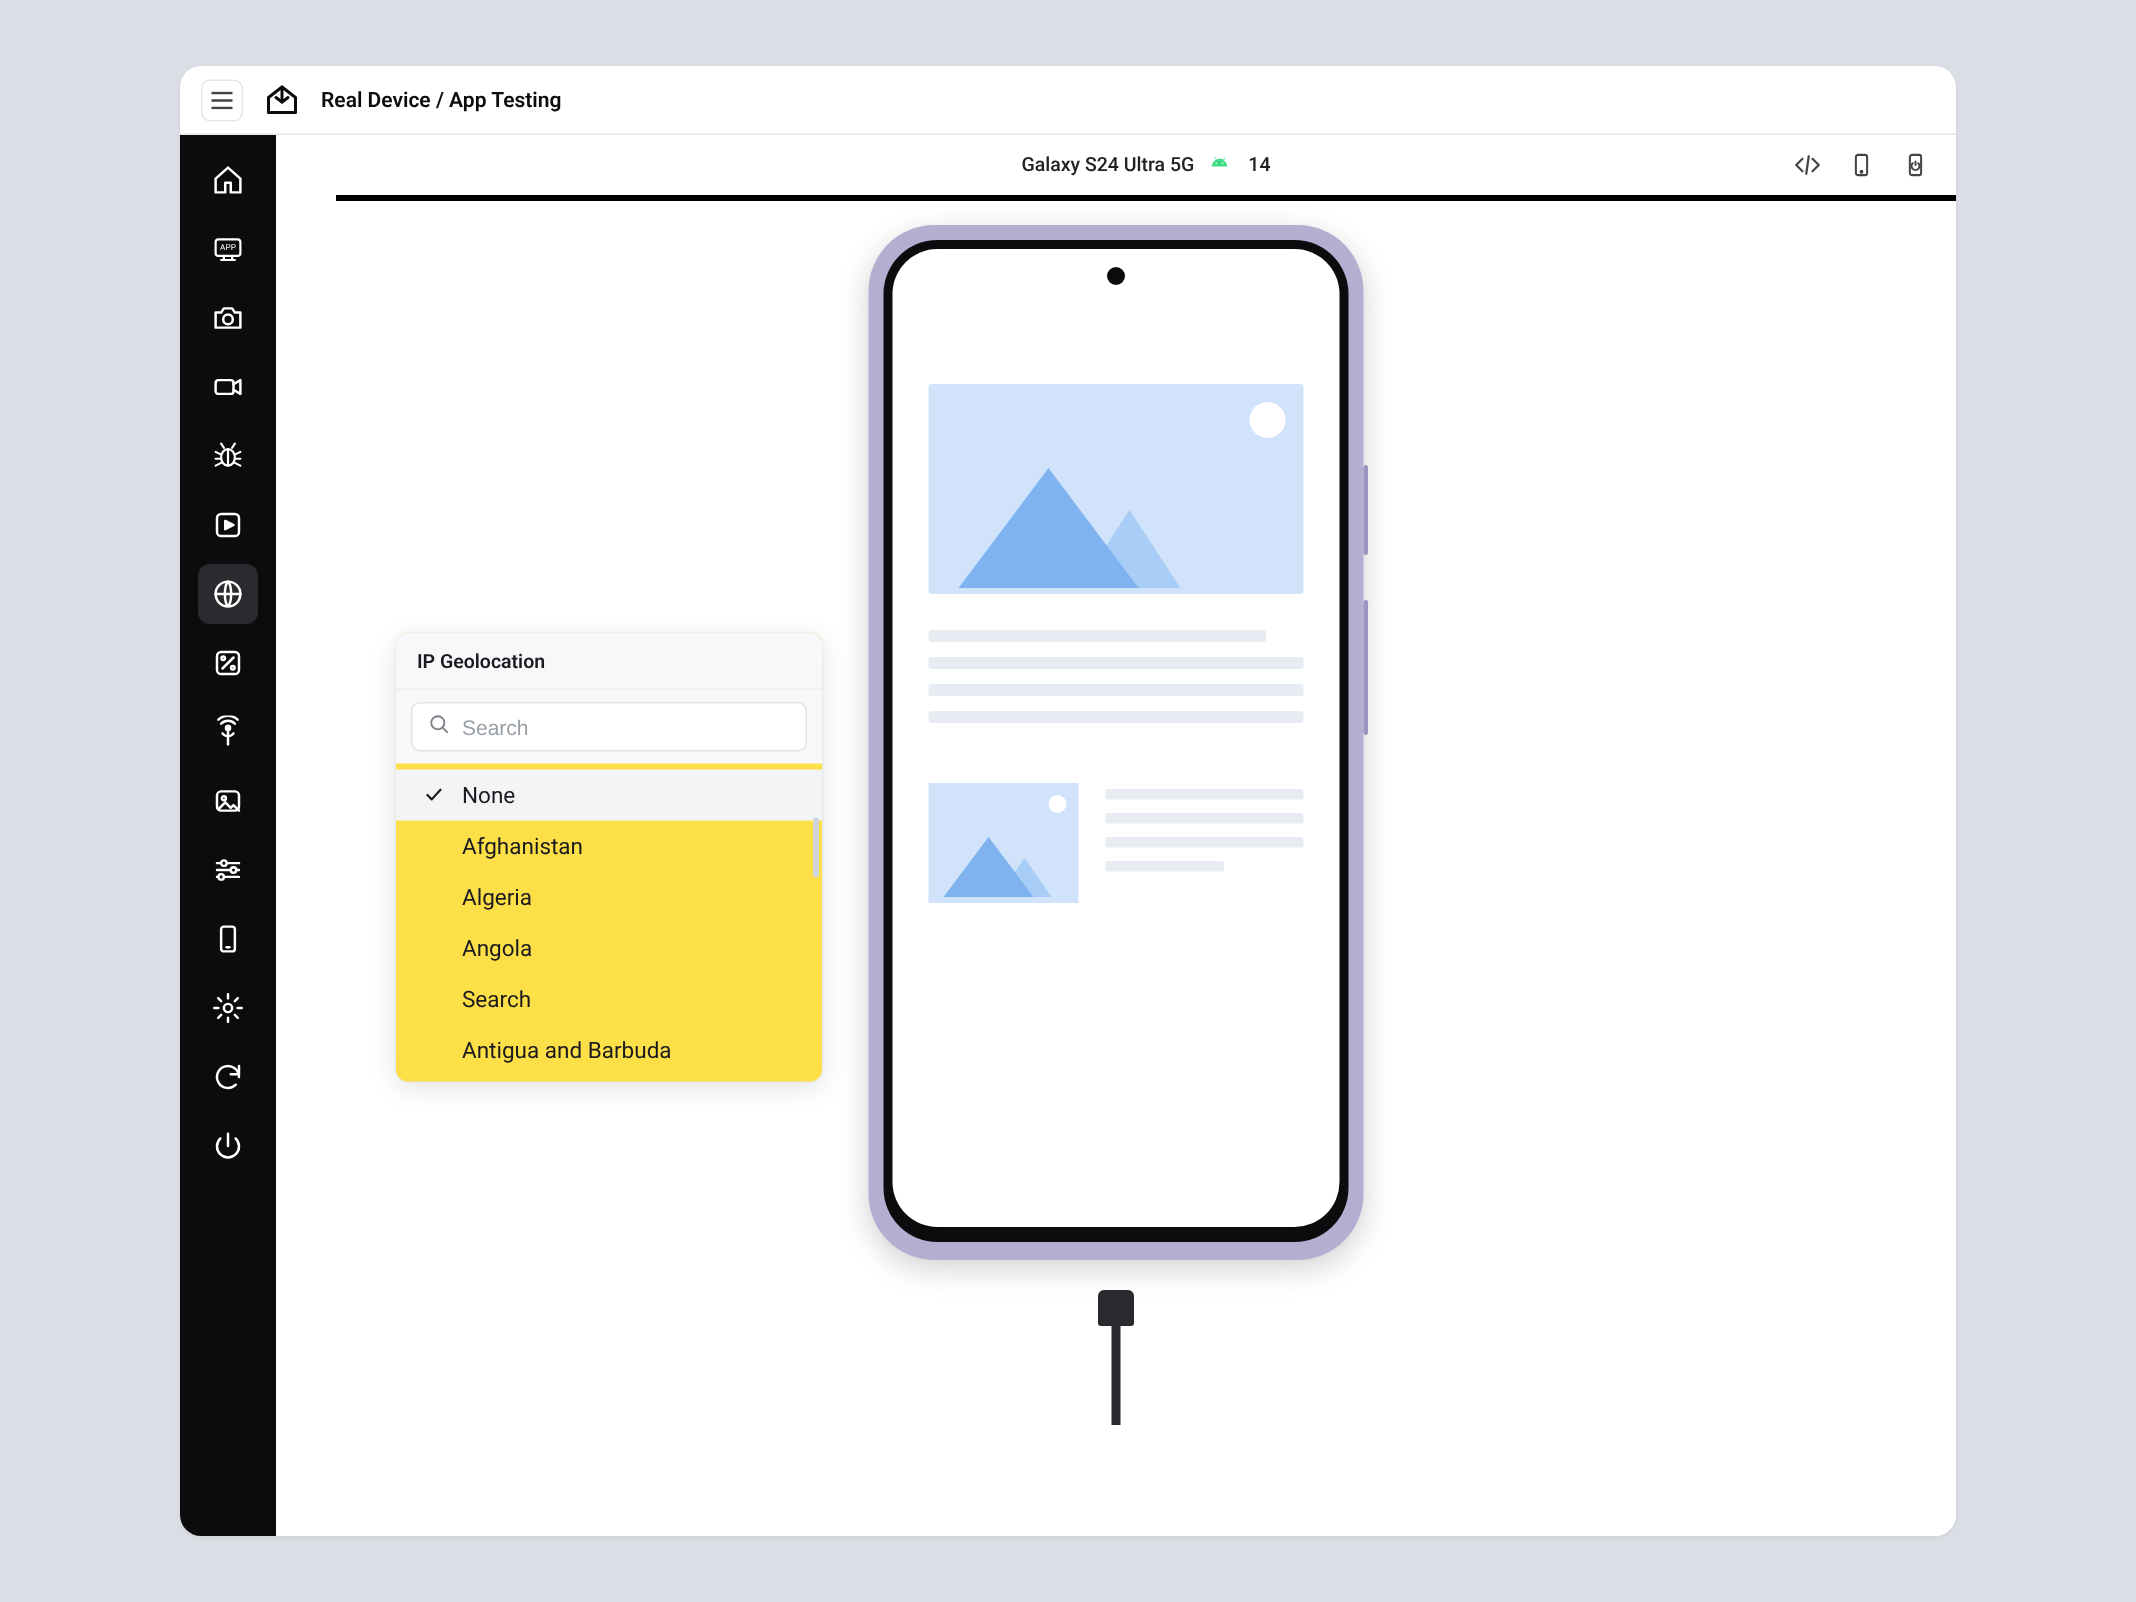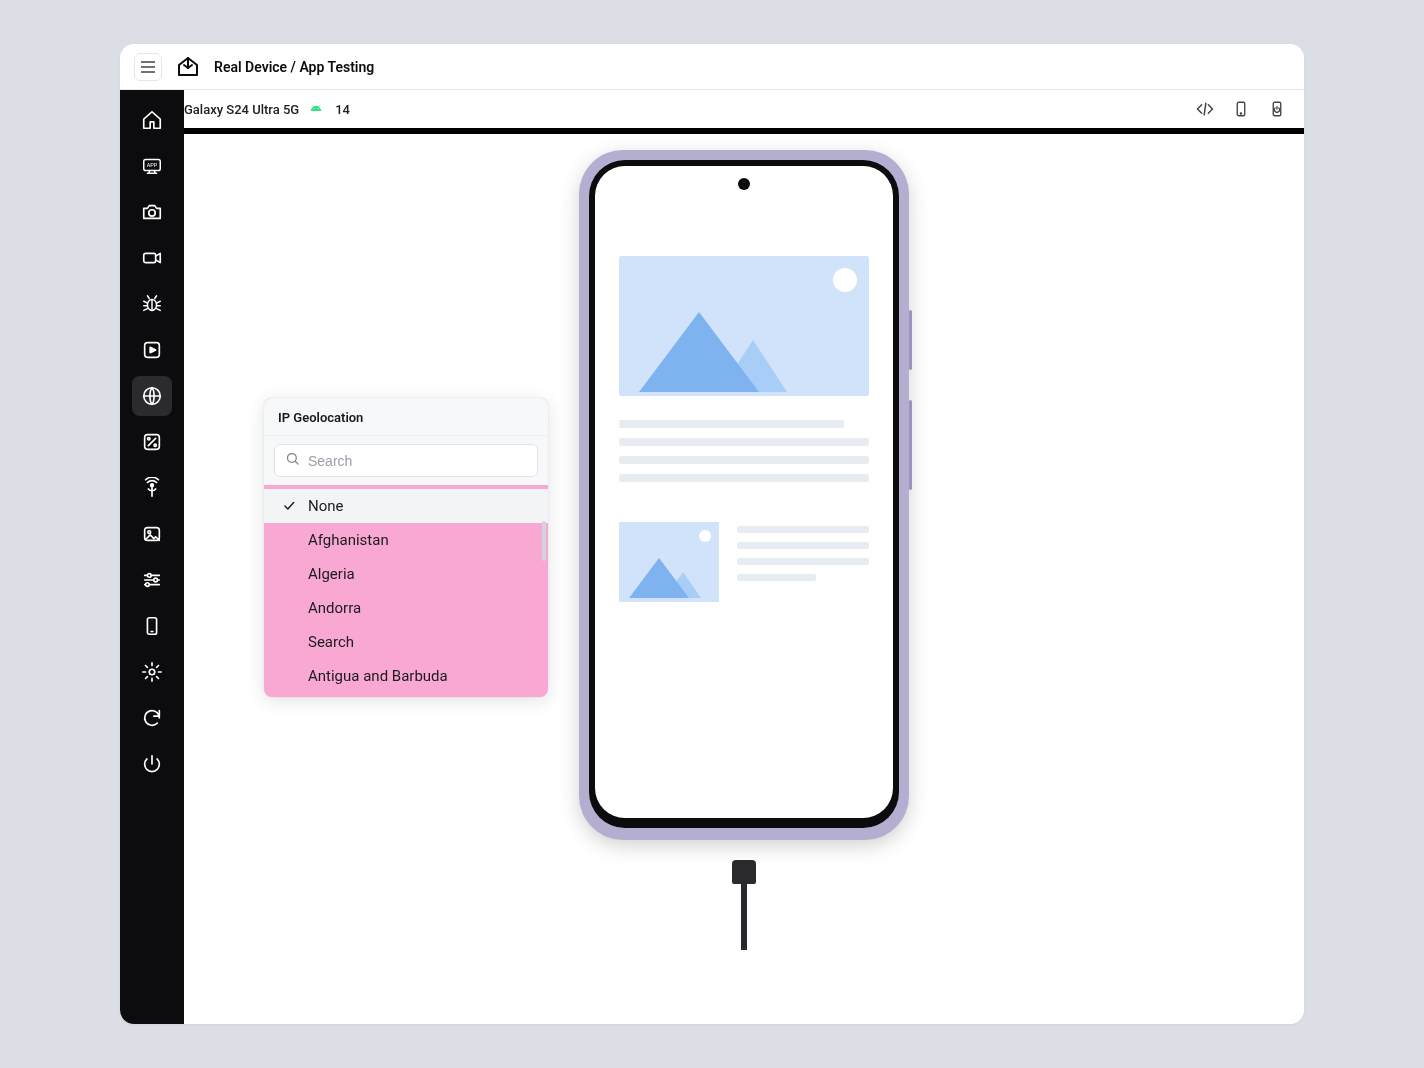--- a/index.html
+++ b/index.html
@@ -65,41 +65,42 @@
     cursor:pointer;
     color:#fff;
   }
   .rail-item.active { background:#2b2b2f; }
   .rail-item svg { display:block; }
   .content {
     flex:1; position:relative; background:#fff;
   }
   .sub-header {
     height: 44px;
-    border-bottom:6px solid #000000;
-    display:flex; align-items:center; 
+    border-bottom:4px solid #000000;
+    display:flex; align-items:center; justify-content:center;
     position:relative;
+    margin-left:40px;
   }
   .device-info { display:flex; align-items:center; gap:10px; font-size:13px; font-weight:500; color:#202124; }
   .android-chip { display:flex; align-items:center; gap:12px; }
   .subheader-actions {
     position:absolute; right:16px; top:0; bottom:0;
     display:flex; align-items:center; gap:14px;
   }
   .subheader-actions .ic {
     width:22px; height:22px; display:flex; align-items:center; justify-content:center;
     cursor:pointer; color:#444;
   }
   
   .popup {
     position:absolute;
     left: 80px;
-    top: 308px;
+    top: 332px;
     width: 284px;
-    background:#f9a8d4;
+    background:#fde047;
     border-radius: 8px;
     box-shadow: 0 4px 18px rgba(16,24,40,0.12), 0 0 0 1px rgba(16,24,40,0.03);
     overflow:hidden;
   }
   .popup-header {
     padding: 12px 14px 10px;
     font-size: 13px; font-weight:600; color:#1b1b1f;
     background:#f7f8fa;
     border-bottom:1px solid #eceef1;
   }
@@ -483,21 +484,21 @@
               <div class="popup-item">
                 <span class="check-slot"></span>
                 <span>Afghanistan</span>
               </div>
               <div class="popup-item">
                 <span class="check-slot"></span>
                 <span>Algeria</span>
               </div>
               <div class="popup-item">
                 <span class="check-slot"></span>
-                <span>Andorra</span>
+                <span>Angola</span>
               </div>
               <div class="popup-item">
                 <span class="check-slot"></span>
                 <span>Search</span>
               </div>
               <div class="popup-item">
                 <span class="check-slot"></span>
                 <span>Antigua and Barbuda</span>
               </div>
             </div>

